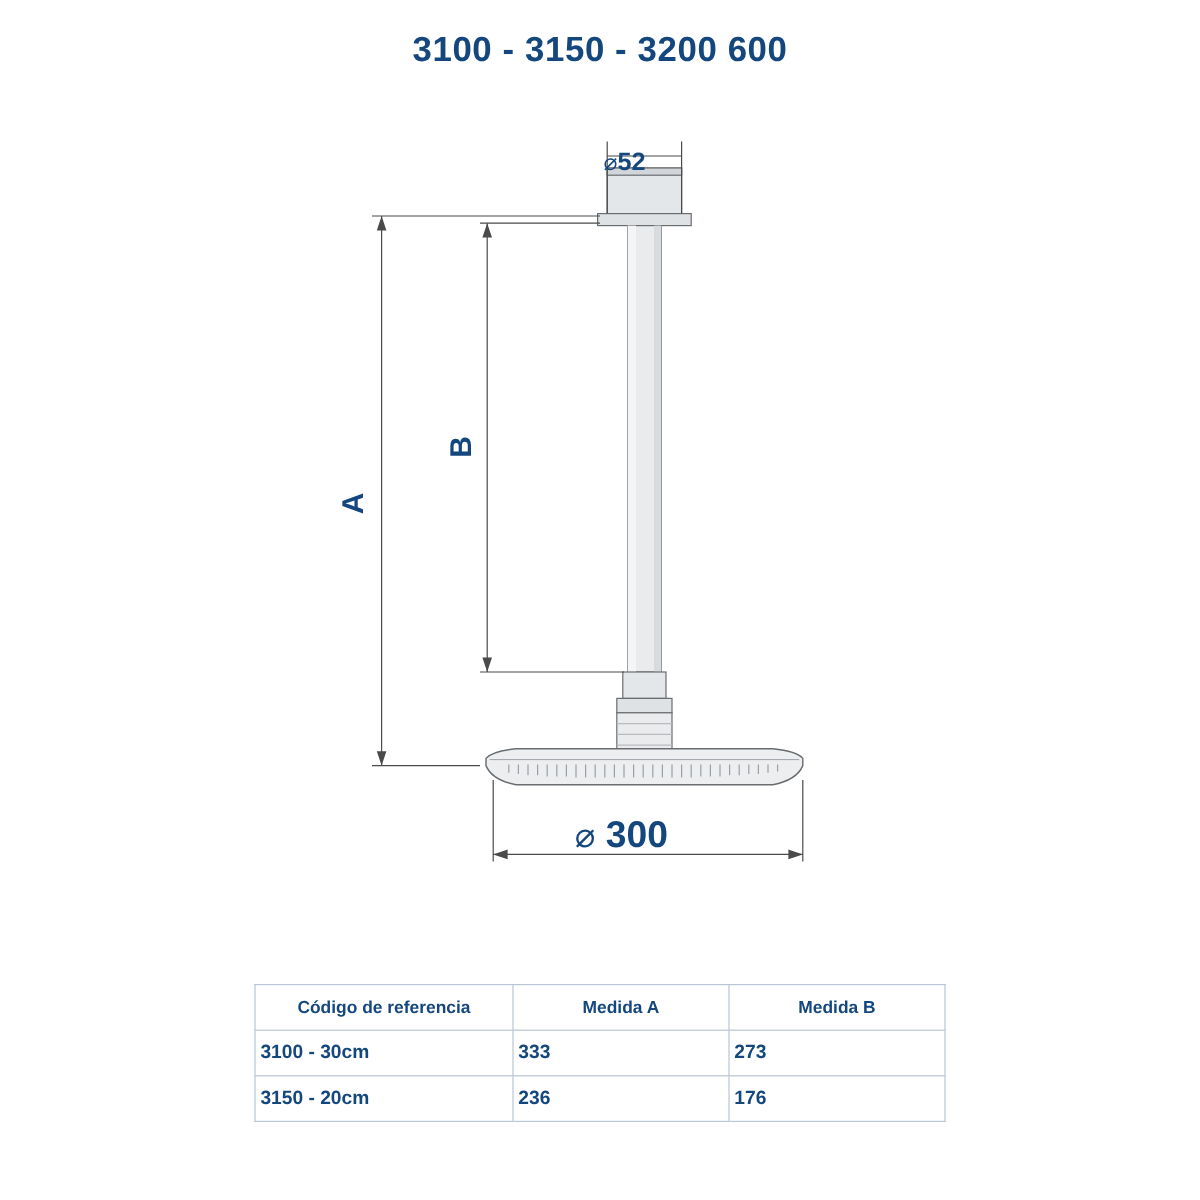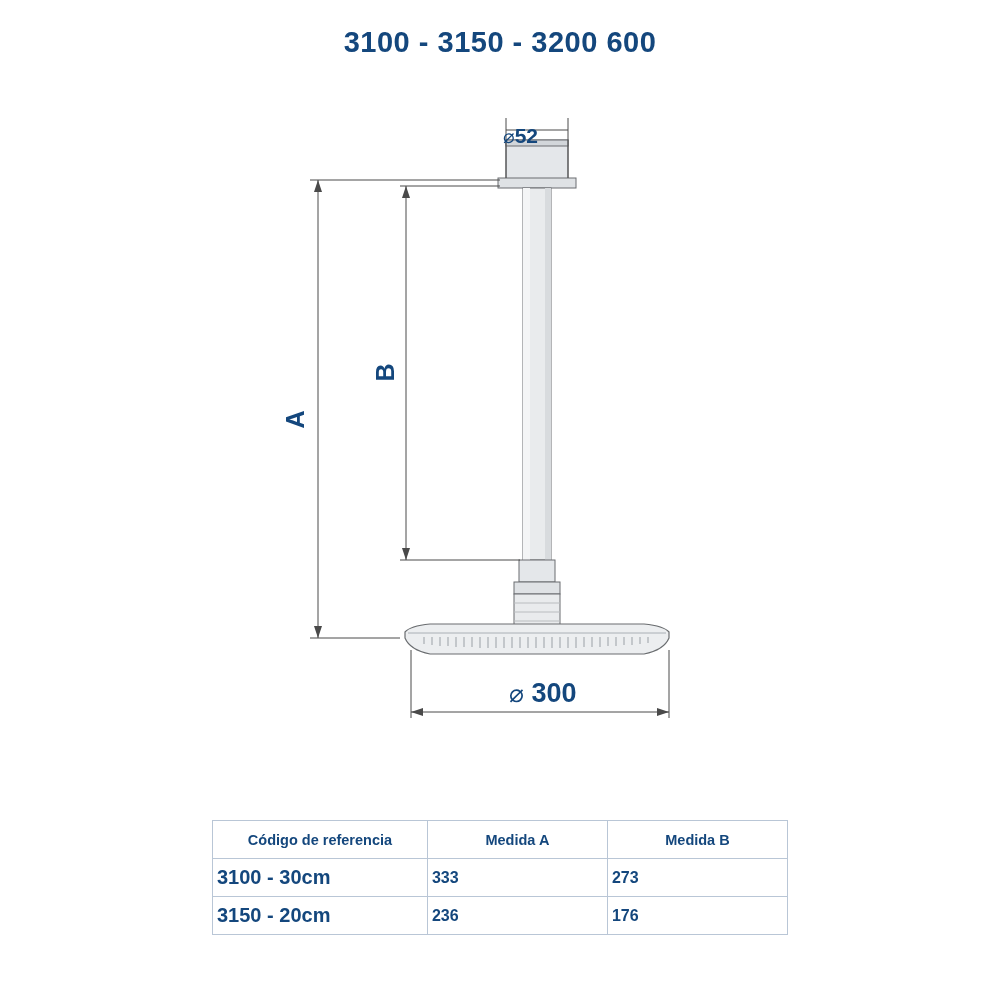--- a/index.html
+++ b/index.html
@@ -46,23 +46,23 @@
     font-size: 22px;
     white-space: nowrap;
   }
   #label-d52 {
     left: 503px;
     top: 100px;
     font-size: 21px;
     margin-top: 24px;
   }
   #label-d300 {
-    left: 509px;
+    left: 479px;
     top: 678px;
-    font-size: 27px;
+    font-size: 31px;
   }
   #label-A {
     left: 286px;
     top: 405px;
     font-size: 25px;
     transform: rotate(-90deg);
     transform-origin: center center;
   }
   #label-B {
     left: 376px;
@@ -92,21 +92,21 @@
     padding: 0 4px;
   }
   .spec-table th {
     font-size: 14.5px;
     font-weight: bold;
   }
   .spec-table thead th:nth-child(1) { width: 216px; }
   .spec-table thead th:nth-child(2) { width: 180px; }
   .spec-table thead th:nth-child(3) { width: 180px; }
   .spec-table td { font-size: 16px; }
-  .spec-table tbody td:first-child { font-size: 20px; }
+  .spec-table tbody td:first-child { font-size: 16px; }
 </style>
 </head>
 <body>
 
 <div class="page">
 
   <div class="title">3100 - 3150 - 3200 600</div>
 
   <svg class="drawing" viewBox="0 0 1000 1000">
 

